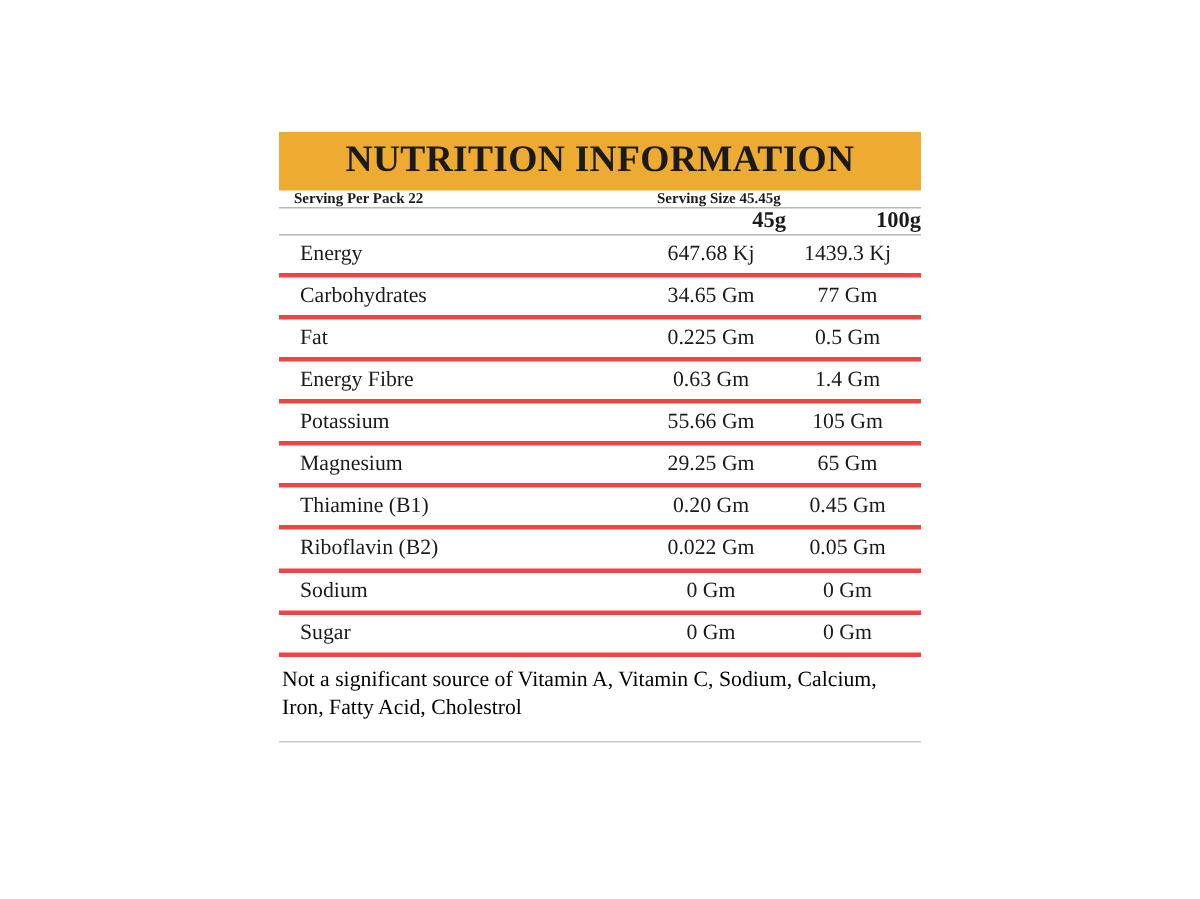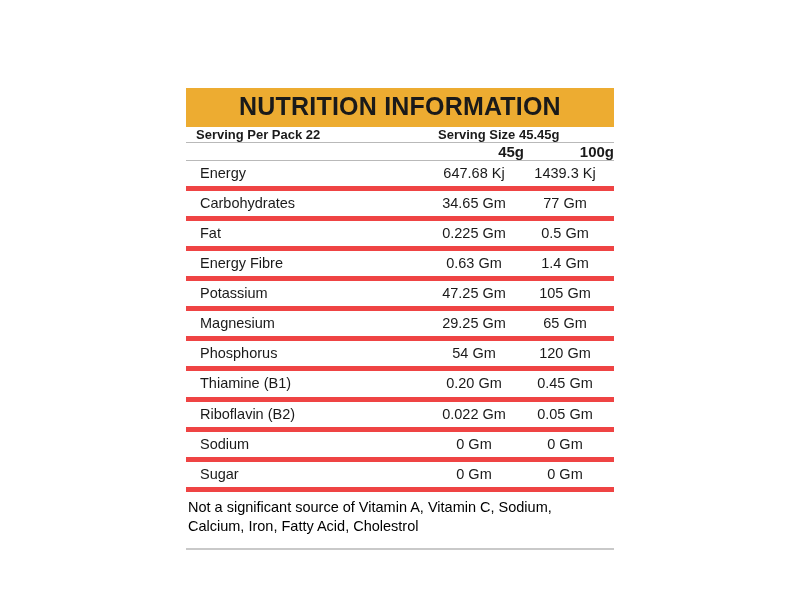--- a/index.html
+++ b/index.html
@@ -10,20 +10,21 @@
     width: 800px;
     height: 599px;
     background: #ffffff;
     font-family: "Liberation Sans", sans-serif;
     overflow: hidden;
   }
   .page {
     position: relative;
     width: 676px;
     height: 599px;
+    font-family: Liberation Serif, serif;
   }
   .panel {
     position: absolute;
     left: 186px;
     top: 88px;
     width: 428px;
   }
   .nutrition-header {
     background: #edac31;
     color: #1a1a1a;
@@ -39,21 +40,21 @@
     border-collapse: collapse;
     font-size: 14.5px;
     color: #1a1a1a;
   }
   table.nutrition td {
     padding: 0;
     vertical-align: middle;
   }
   .serving-row td {
     font-weight: bold;
-    font-size: 13px;
+    font-size: 10px;
     padding: 4px 0 5px 0;
     border-bottom: 1.5px solid #b9b9b9;
   }
   .serving-row td.left {
     padding-left: 10px;
     text-align: left;
   }
   .serving-row td.right {
     text-align: left;
     padding-left: 6px;
@@ -62,21 +63,21 @@
     font-weight: bold;
     font-size: 15px;
     text-align: right;
     padding: 4px 8px 5px 0;
     border-bottom: 1.5px solid #b9b9b9;
   }
   .cols-row td.spacer {
     border-bottom: 1.5px solid #b9b9b9;
   }
   tr.data-row td {
-    border-bottom: 5px solid #ef4444;
+    border-bottom: 3px solid #ef4444;
     padding: 3px 0 4px 0;
     font-size: 14.5px;
     line-height: 1.25;
   }
   tr.data-row td.label {
     padding-left: 14px;
     text-align: left;
   }
   tr.data-row td.val {
     text-align: center;
@@ -138,32 +139,27 @@
           <td class="val">0.225 Gm</td>
           <td class="val">0.5 Gm</td>
         </tr>
         <tr class="data-row">
           <td class="label">Energy Fibre</td>
           <td class="val">0.63 Gm</td>
           <td class="val">1.4 Gm</td>
         </tr>
         <tr class="data-row">
           <td class="label">Potassium</td>
-          <td class="val">47.25 Gm</td>
+          <td class="val">55.66 Gm</td>
           <td class="val">105 Gm</td>
         </tr>
         <tr class="data-row">
           <td class="label">Magnesium</td>
           <td class="val">29.25 Gm</td>
           <td class="val">65 Gm</td>
-        </tr>
-        <tr class="data-row">
-          <td class="label">Phosphorus</td>
-          <td class="val">54 Gm</td>
-          <td class="val">120 Gm</td>
         </tr>
         <tr class="data-row">
           <td class="label">Thiamine (B1)</td>
           <td class="val">0.20 Gm</td>
           <td class="val">0.45 Gm</td>
         </tr>
         <tr class="data-row">
           <td class="label">Riboflavin (B2)</td>
           <td class="val">0.022 Gm</td>
           <td class="val">0.05 Gm</td>

